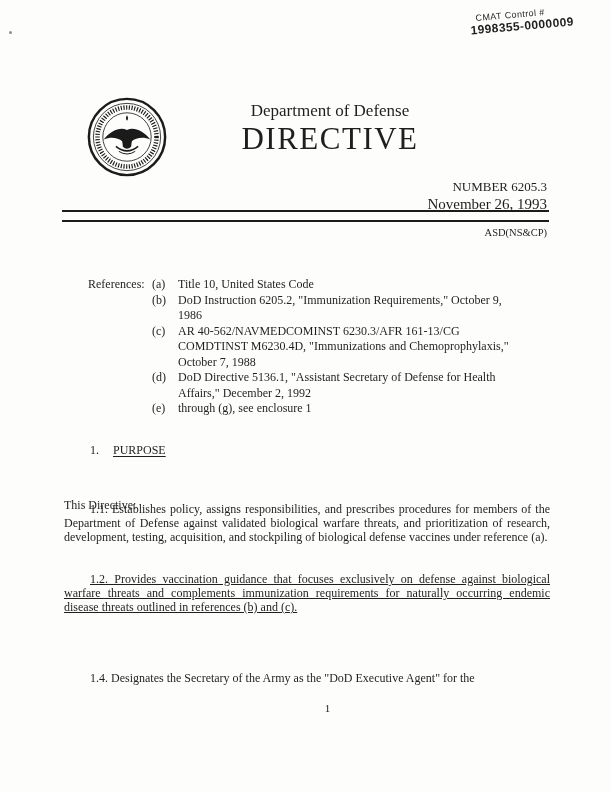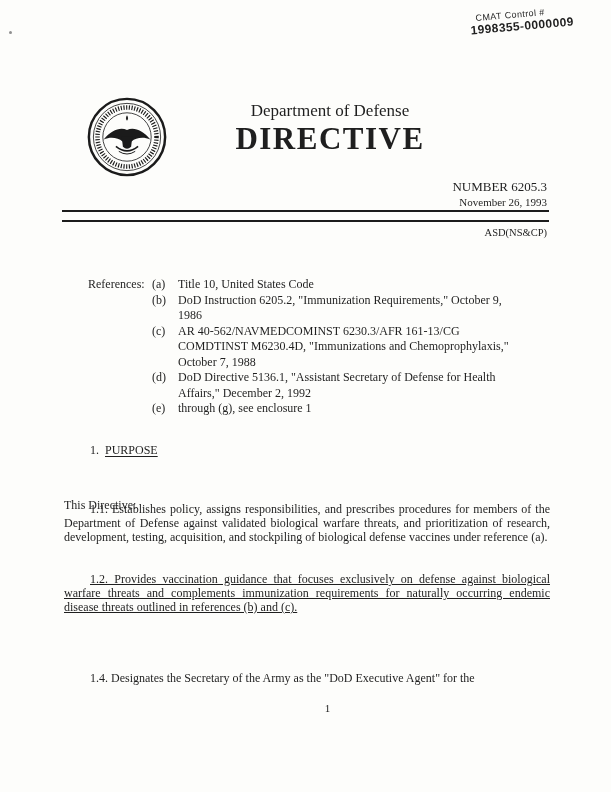--- a/index.html
+++ b/index.html
@@ -12,41 +12,41 @@
   .artifact-dot { position: absolute; left: 9px; top: 31px; width: 3px; height: 3px; background: #8f8f8f; border-radius: 50%; }
 
   .stamp { position: absolute; top: 9px; right: 38px; transform: rotate(-5deg); font-family: "Liberation Sans", sans-serif; text-align: left; }
   .stamp-label { font-size: 9px; letter-spacing: 0.4px; margin-left: 6px; }
   .stamp-number { font-size: 12px; font-weight: bold; letter-spacing: 0.4px; }
 
   .seal { position: absolute; left: 86px; top: 96px; width: 82px; height: 82px; }
   .seal svg { width: 100%; height: 100%; display: block; }
 
   .org-title { position: absolute; top: 101px; left: 180px; width: 300px; text-align: center; font-size: 17px; }
-  .doc-type  { position: absolute; top: 121px; left: 180px; width: 300px; text-align: center; font-size: 31px; letter-spacing: 1.5px; font-weight: bold; }
+  .doc-type  { position: absolute; top: 121px; left: 180px; width: 300px; text-align: center; font-size: 31px; letter-spacing: 1.5px; }
 
   .doc-number { position: absolute; top: 179px; right: 64px; font-size: 13px; }
-  .doc-date   { position: absolute; top: 196px; right: 64px; font-size: 11px; }
+  .doc-date   { position: absolute; top: 196px; right: 64px; font-size: 15px; }
 
   .double-rule { position: absolute; left: 62px; right: 62px; top: 210px; height: 8px;
                  border-top: 2.5px solid #1c1c1c; border-bottom: 2.5px solid #1c1c1c; }
 
   .office-code { position: absolute; top: 227px; right: 64px; font-size: 10.5px; }
 
   .subject-row { position: absolute; left: 88px; top: 248px; font-size: 12px; display: flex; }
   .subject-label { width: 64px; flex: none; }
 
   .refs { position: absolute; left: 88px; top: 277px; font-size: 12px; line-height: 15.5px; display: flex; }
   .refs-label { width: 64px; flex: none; }
   .ref-item { display: flex; }
   .ref-tag { width: 26px; flex: none; }
   .ref-text { white-space: pre-line; width: 378px; }
 
   .purpose-heading { position: absolute; left: 90px; top: 443px; font-size: 12px; }
-  .purpose-heading .u { text-decoration: underline; text-underline-offset: 2px; margin-left: 6px; }
+  .purpose-heading .u { text-decoration: underline; text-underline-offset: 2px; margin-left: 14px; }
 
   .intro-line { position: absolute; left: 64px; top: 498px; font-size: 12px; }
 
   .para { position: absolute; left: 64px; width: 486px; font-size: 12px; line-height: 14px;
           text-align: justify; text-indent: 26px; }
   .para-1 { top: 502px; }
   .para-2 { top: 572px; text-decoration: underline; }
   .para-3 { top: 629px; }
   .para-4 { top: 671px; }
 

